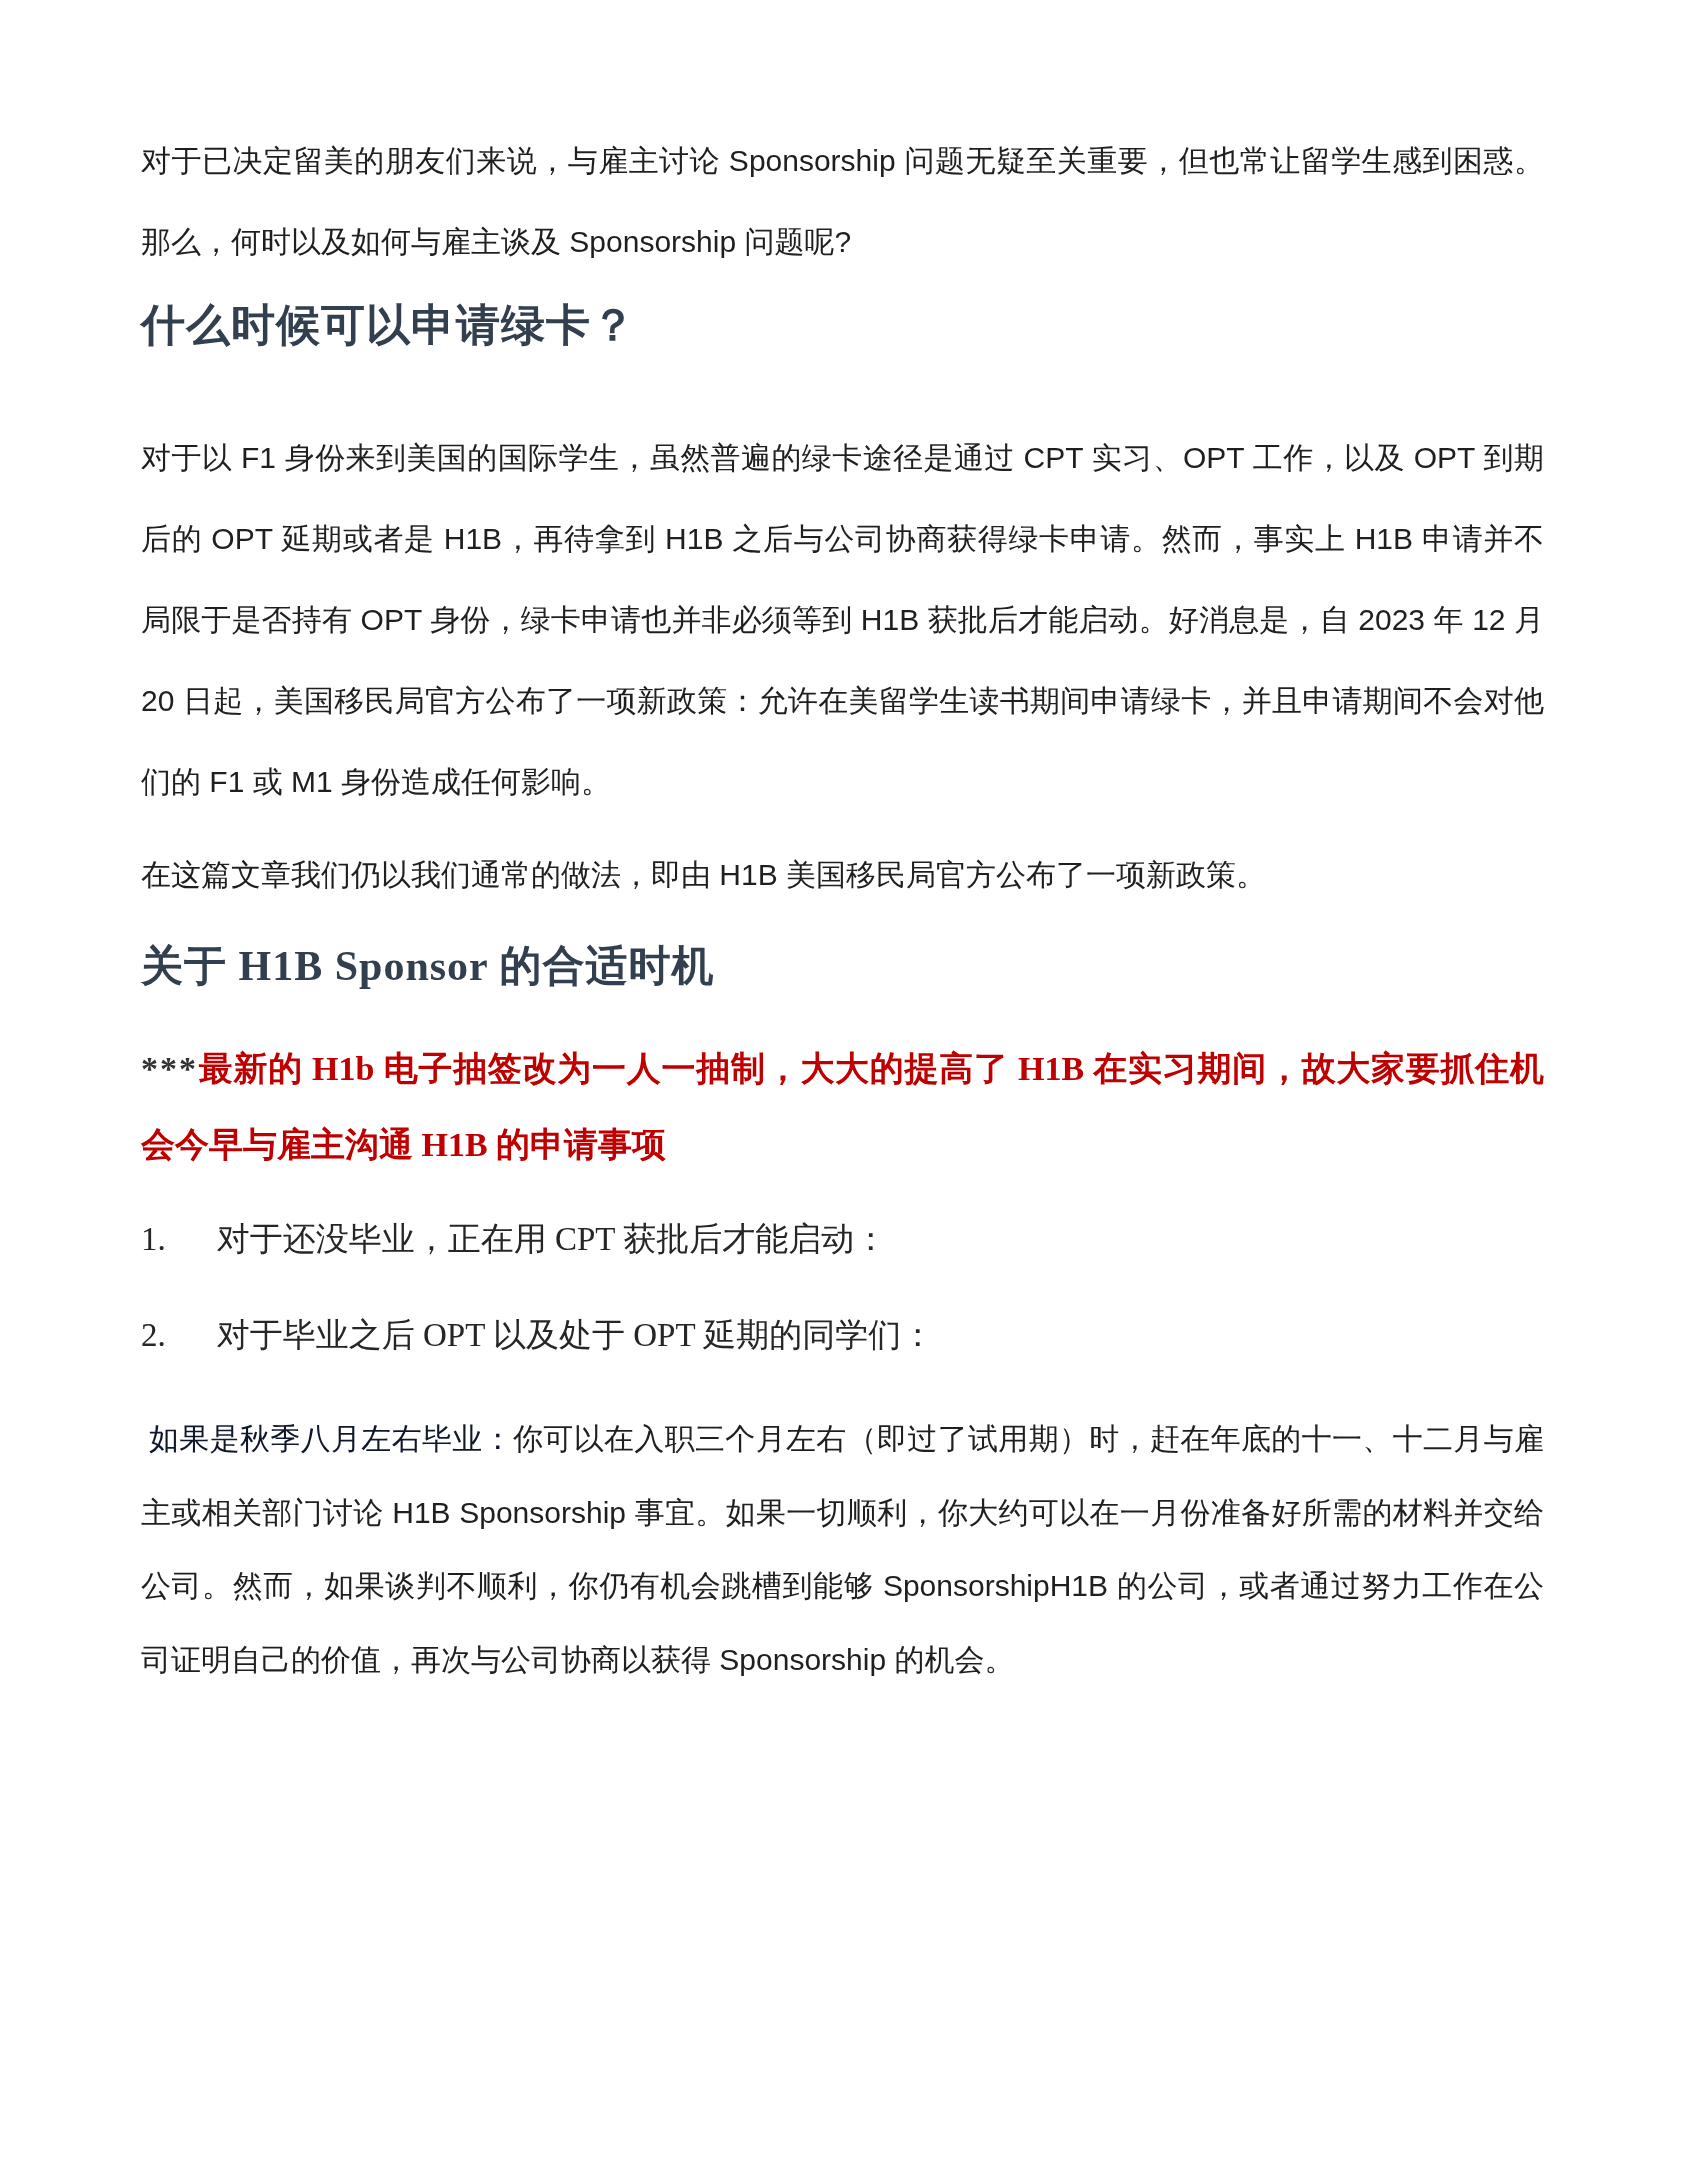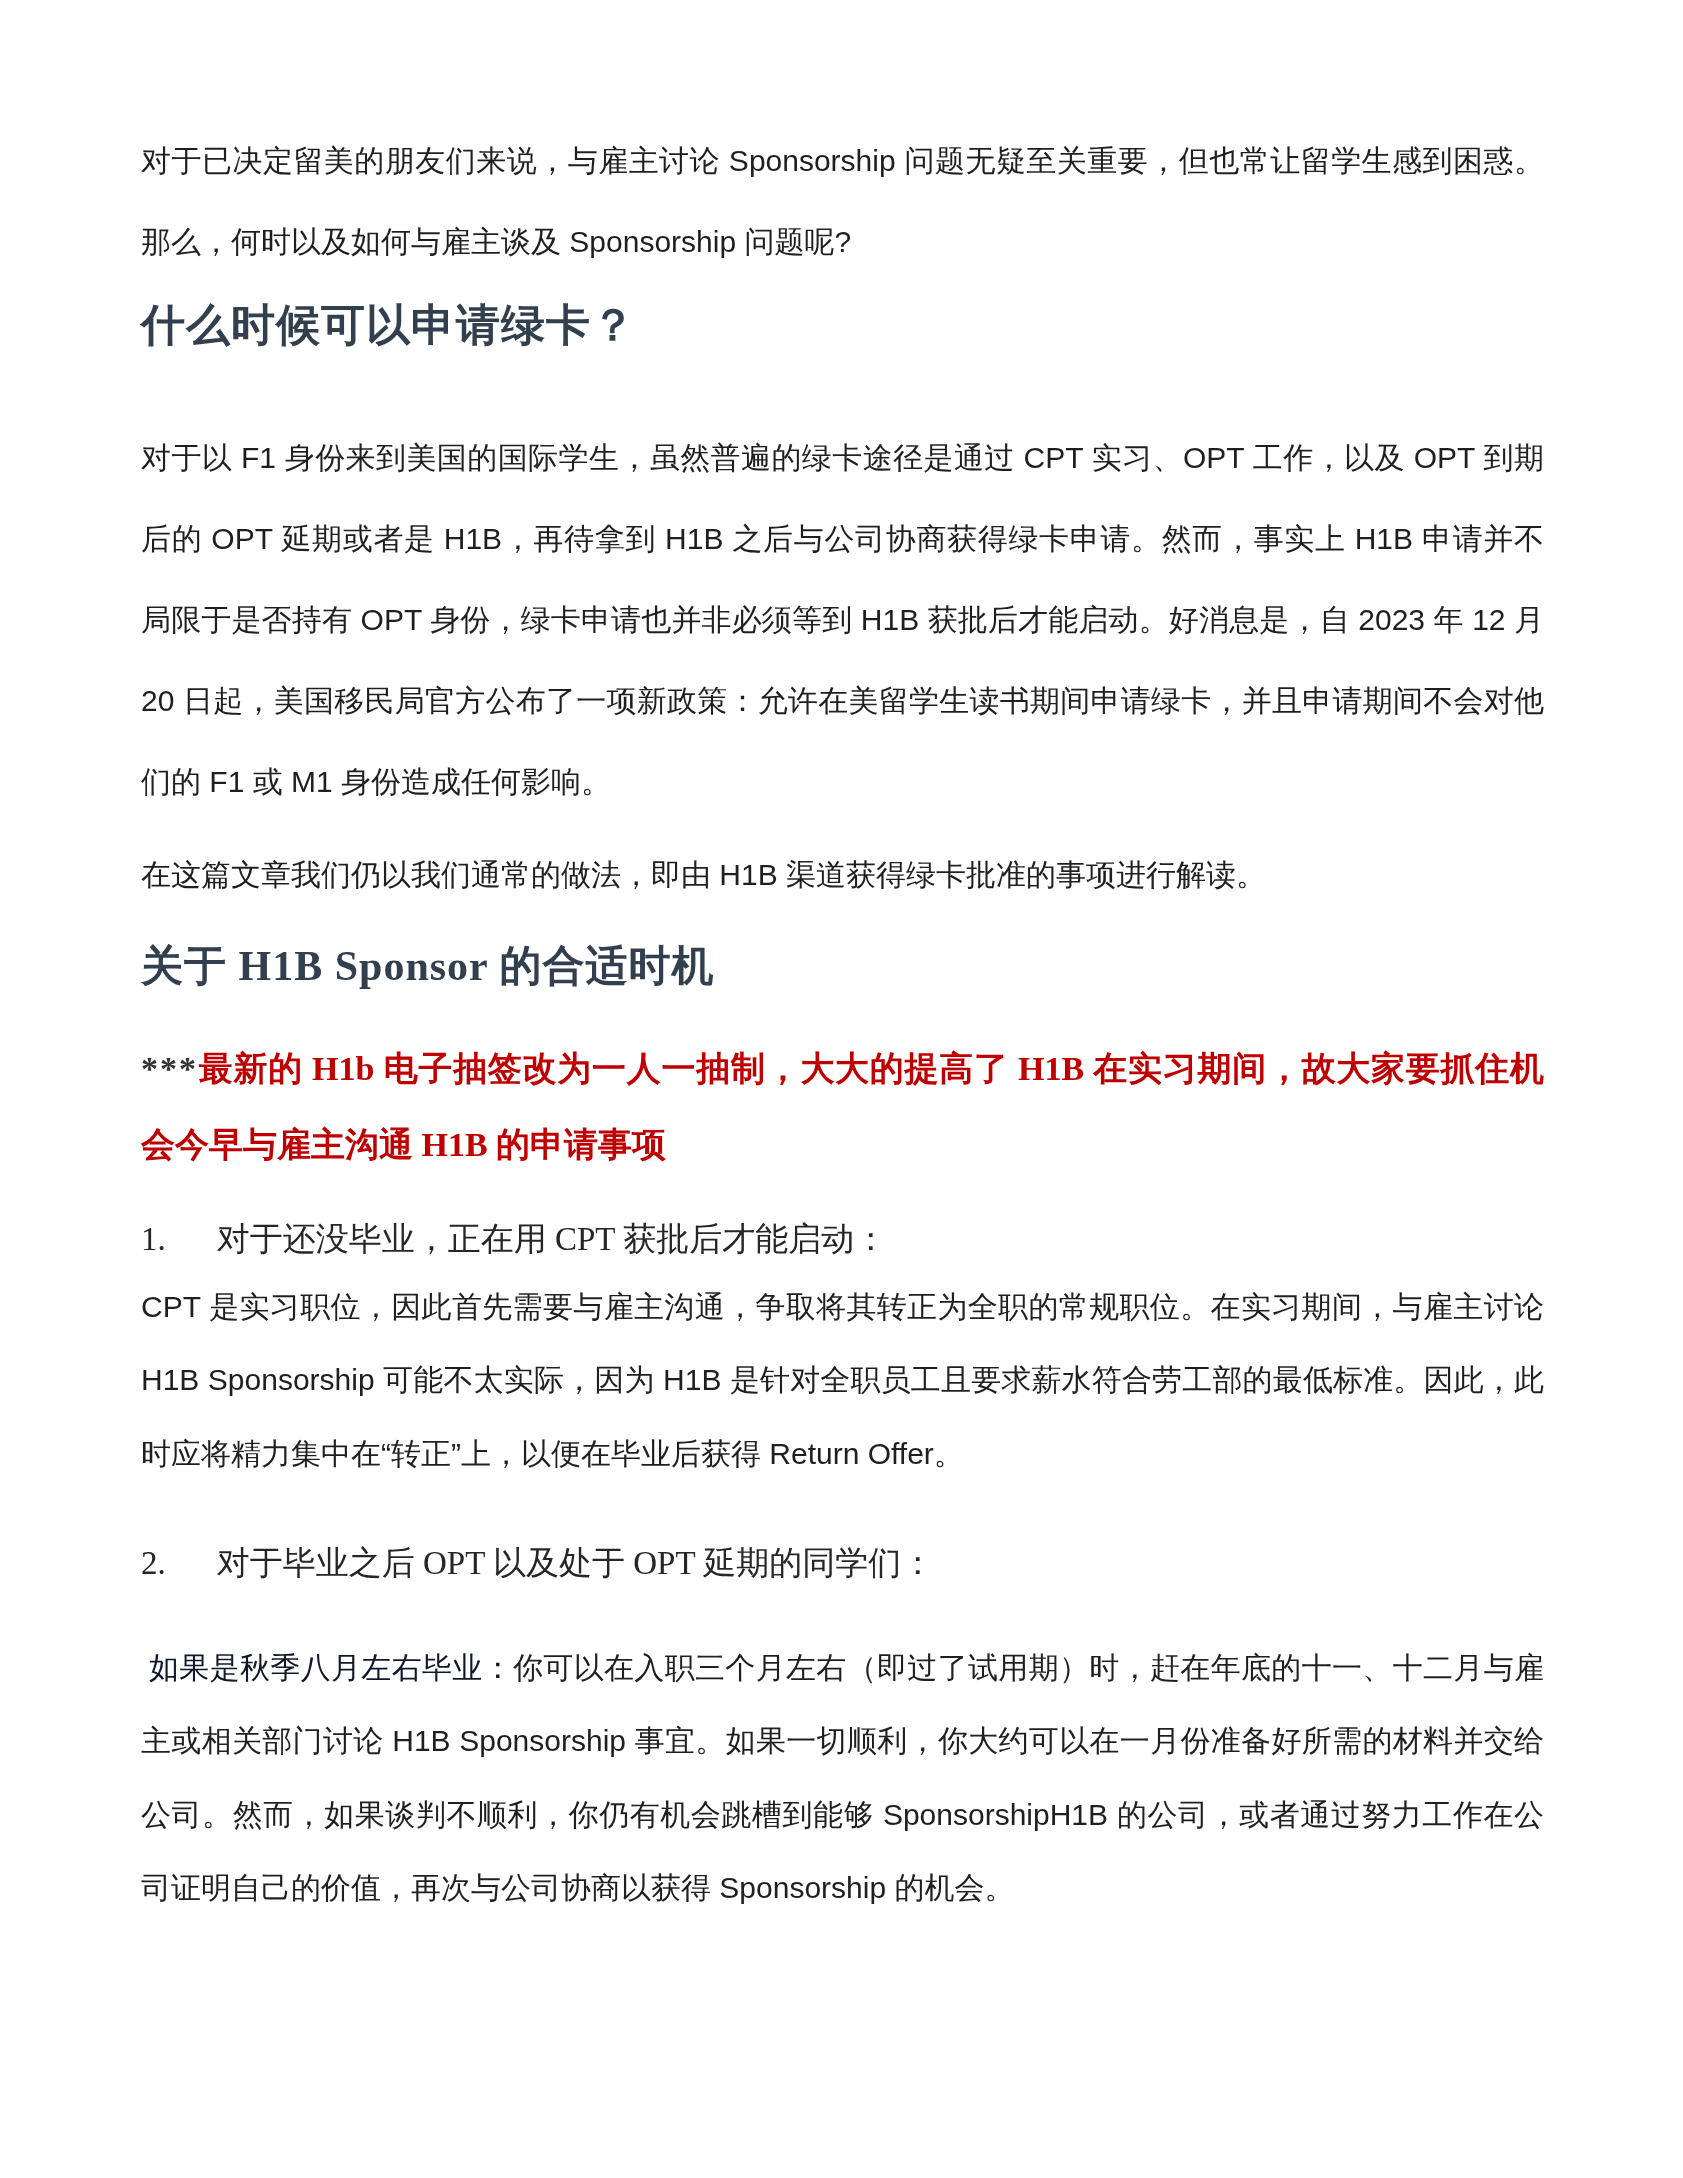--- a/index.html
+++ b/index.html
@@ -89,32 +89,31 @@
 <body>
 
 <div class="page">
 
   <p class="body-text">对于已决定留美的朋友们来说，与雇主讨论 Sponsorship 问题无疑至关重要，但也常让留学生感到困惑。那么，何时以及如何与雇主谈及 Sponsorship 问题呢?</p>
 
   <h1 class="h1">什么时候可以申请绿卡？</h1>
 
   <p class="body-text spacer-top-65">对于以 F1 身份来到美国的国际学生，虽然普遍的绿卡途径是通过 CPT 实习、OPT 工作，以及 OPT 到期后的 OPT 延期或者是 H1B，再待拿到 H1B 之后与公司协商获得绿卡申请。然而，事实上 H1B 申请并不局限于是否持有 OPT 身份，绿卡申请也并非必须等到 H1B 获批后才能启动。好消息是，自 2023 年 12 月 20 日起，美国移民局官方公布了一项新政策：允许在美留学生读书期间申请绿卡，并且申请期间不会对他们的 F1 或 M1 身份造成任何影响。</p>
 
-  <p class="body-text spacer-top-12">在这篇文章我们仍以我们通常的做法，即由 H1B 渠道获得绿卡批准的事项进行解读。</p>
+  <p class="body-text spacer-top-12">在这篇文章我们仍以我们通常的做法，即由 H1B 美国移民局官方公布了一项新政策。</p>
 
   <h2 class="h2">关于 H1B Sponsor 的合适时机</h2>
 
   <p class="red-note"><span class="stars">***</span><span>最新的 H1b 电子抽签改为一人一抽制，大大的提高了 H1B 在实习期间，故大家要抓住机会今早与雇主沟通 H1B 的申请事项</span></p>
 
   <div class="list-item list-item-1">
     <span class="num">1.</span>
     <span>对于还没毕业，正在用 CPT 获批后才能启动：</span>
   </div>
 
-  <p class="body-text tight para-cpt">CPT 是实习职位，因此首先需要与雇主沟通，争取将其转正为全职的常规职位。在实习期间，与雇主讨论 H1B Sponsorship 可能不太实际，因为 H1B 是针对全职员工且要求薪水符合劳工部的最低标准。因此，此时应将精力集中在“转正”上，以便在毕业后获得 Return Offer。</p>
 
   <div class="list-item list-item-2">
     <span class="num">2.</span>
     <span>对于毕业之后 OPT 以及处于 OPT 延期的同学们：</span>
   </div>
 
   <p class="body-text tight para-fall"><span class="bold-lead">如果是秋季八月左右毕业：</span><span>你可以在入职三个月左右（即过了试用期）时，赶在年底的十一、十二月与雇主或相关部门讨论 H1B Sponsorship 事宜。如果一切顺利，你大约可以在一月份准备好所需的材料并交给公司。然而，如果谈判不顺利，你仍有机会跳槽到能够 SponsorshipH1B 的公司，或者通过努力工作在公司证明自己的价值，再次与公司协商以获得 Sponsorship 的机会。</span></p>
 
 </div>
 

